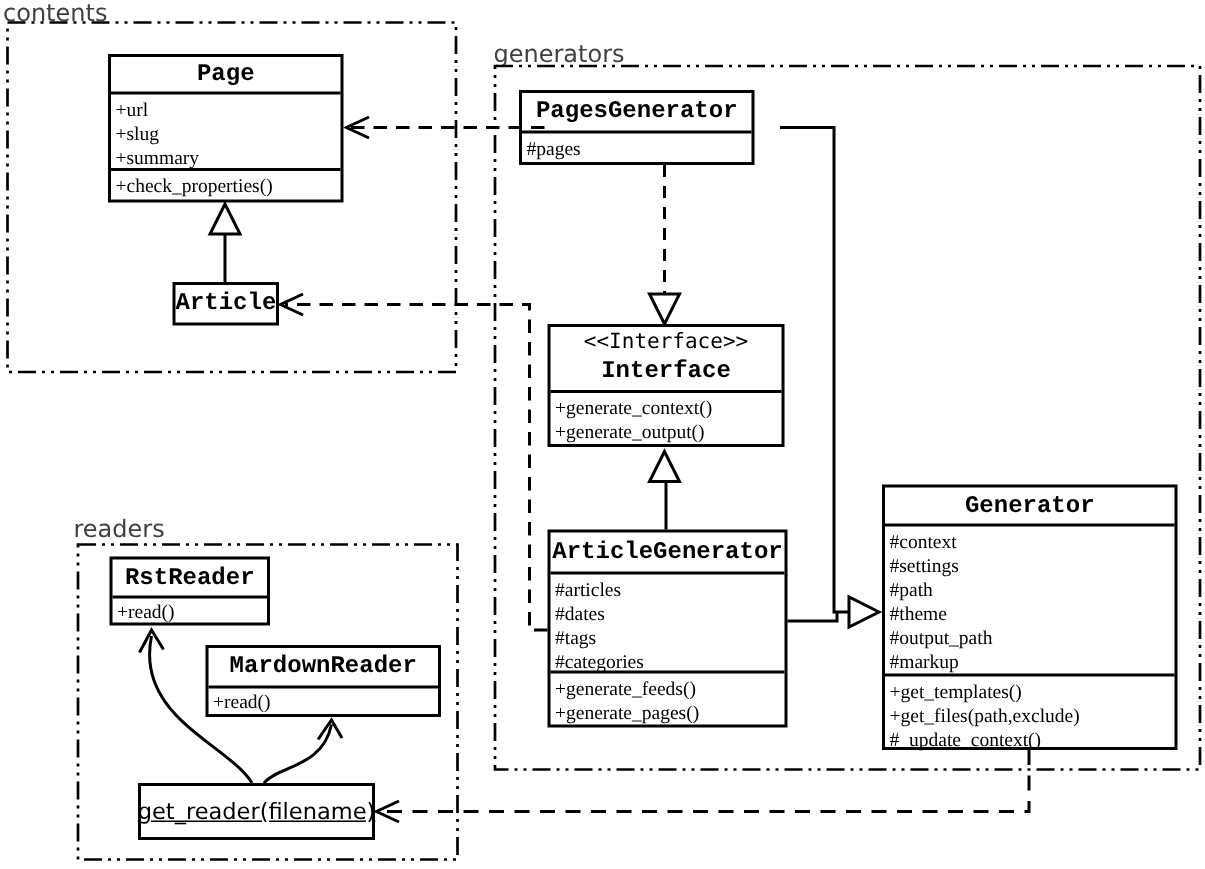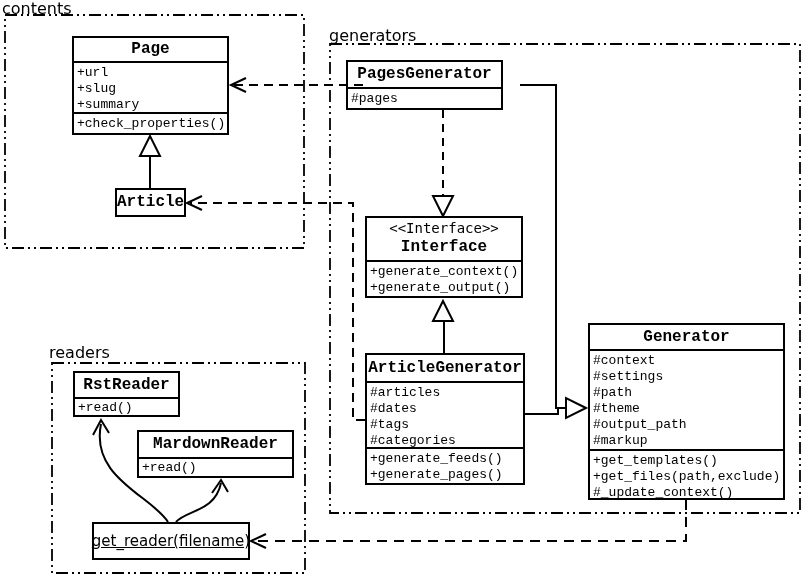--- a/index.html
+++ b/index.html
@@ -1,25 +1,25 @@
 <!DOCTYPE html>
 <html><head>
 <meta charset="utf-8">
 <style>
   html,body{margin:0;padding:0;background:#fff;}
   #canvas{position:relative;width:803px;height:579px;background:#fff;overflow:hidden;
           font-family:"DejaVu Sans", sans-serif;color:#000;}
-  .pkg-label{position:absolute;font-size:16px;line-height:18px;color:#000000;background:transparent;}
+  .pkg-label{position:absolute;font-size:16px;line-height:18px;color:#404040;background:transparent;}
   .uml-class{position:absolute;background:#fff;border:2px solid #000;box-sizing:border-box;z-index:5;}
   .uml-title{font-family:Liberation Mono, monospace;font-weight:bold;font-size:16px;
              text-align:center;white-space:nowrap;overflow:hidden;}
   .uml-stereo{font-family:"DejaVu Sans Mono", monospace;font-size:14px;font-weight:normal;
               text-align:center;line-height:17px;}
   .uml-sec{border-top:2px solid #000;padding:2px 3px 1px 3px;box-sizing:border-box;}
-  .uml-row{font-family:Liberation Mono, monospace;font-size:13px;line-height:16px;white-space:pre;}
+  .uml-row{font-family:Liberation Serif, serif;font-size:13px;line-height:16px;white-space:pre;}
   .plain-box{position:absolute;background:#fff;border:2px solid #000;box-sizing:border-box;z-index:5;
              display:flex;align-items:center;justify-content:center;font-size:15px;white-space:nowrap;text-decoration:underline;}
   #wires{position:absolute;left:0;top:0;z-index:10;pointer-events:none;}
 </style>
 </head>
 <body>
 
 <div id="canvas">
 
   <div class="pkg-label" style="left:2px;top:0px">contents</div>

